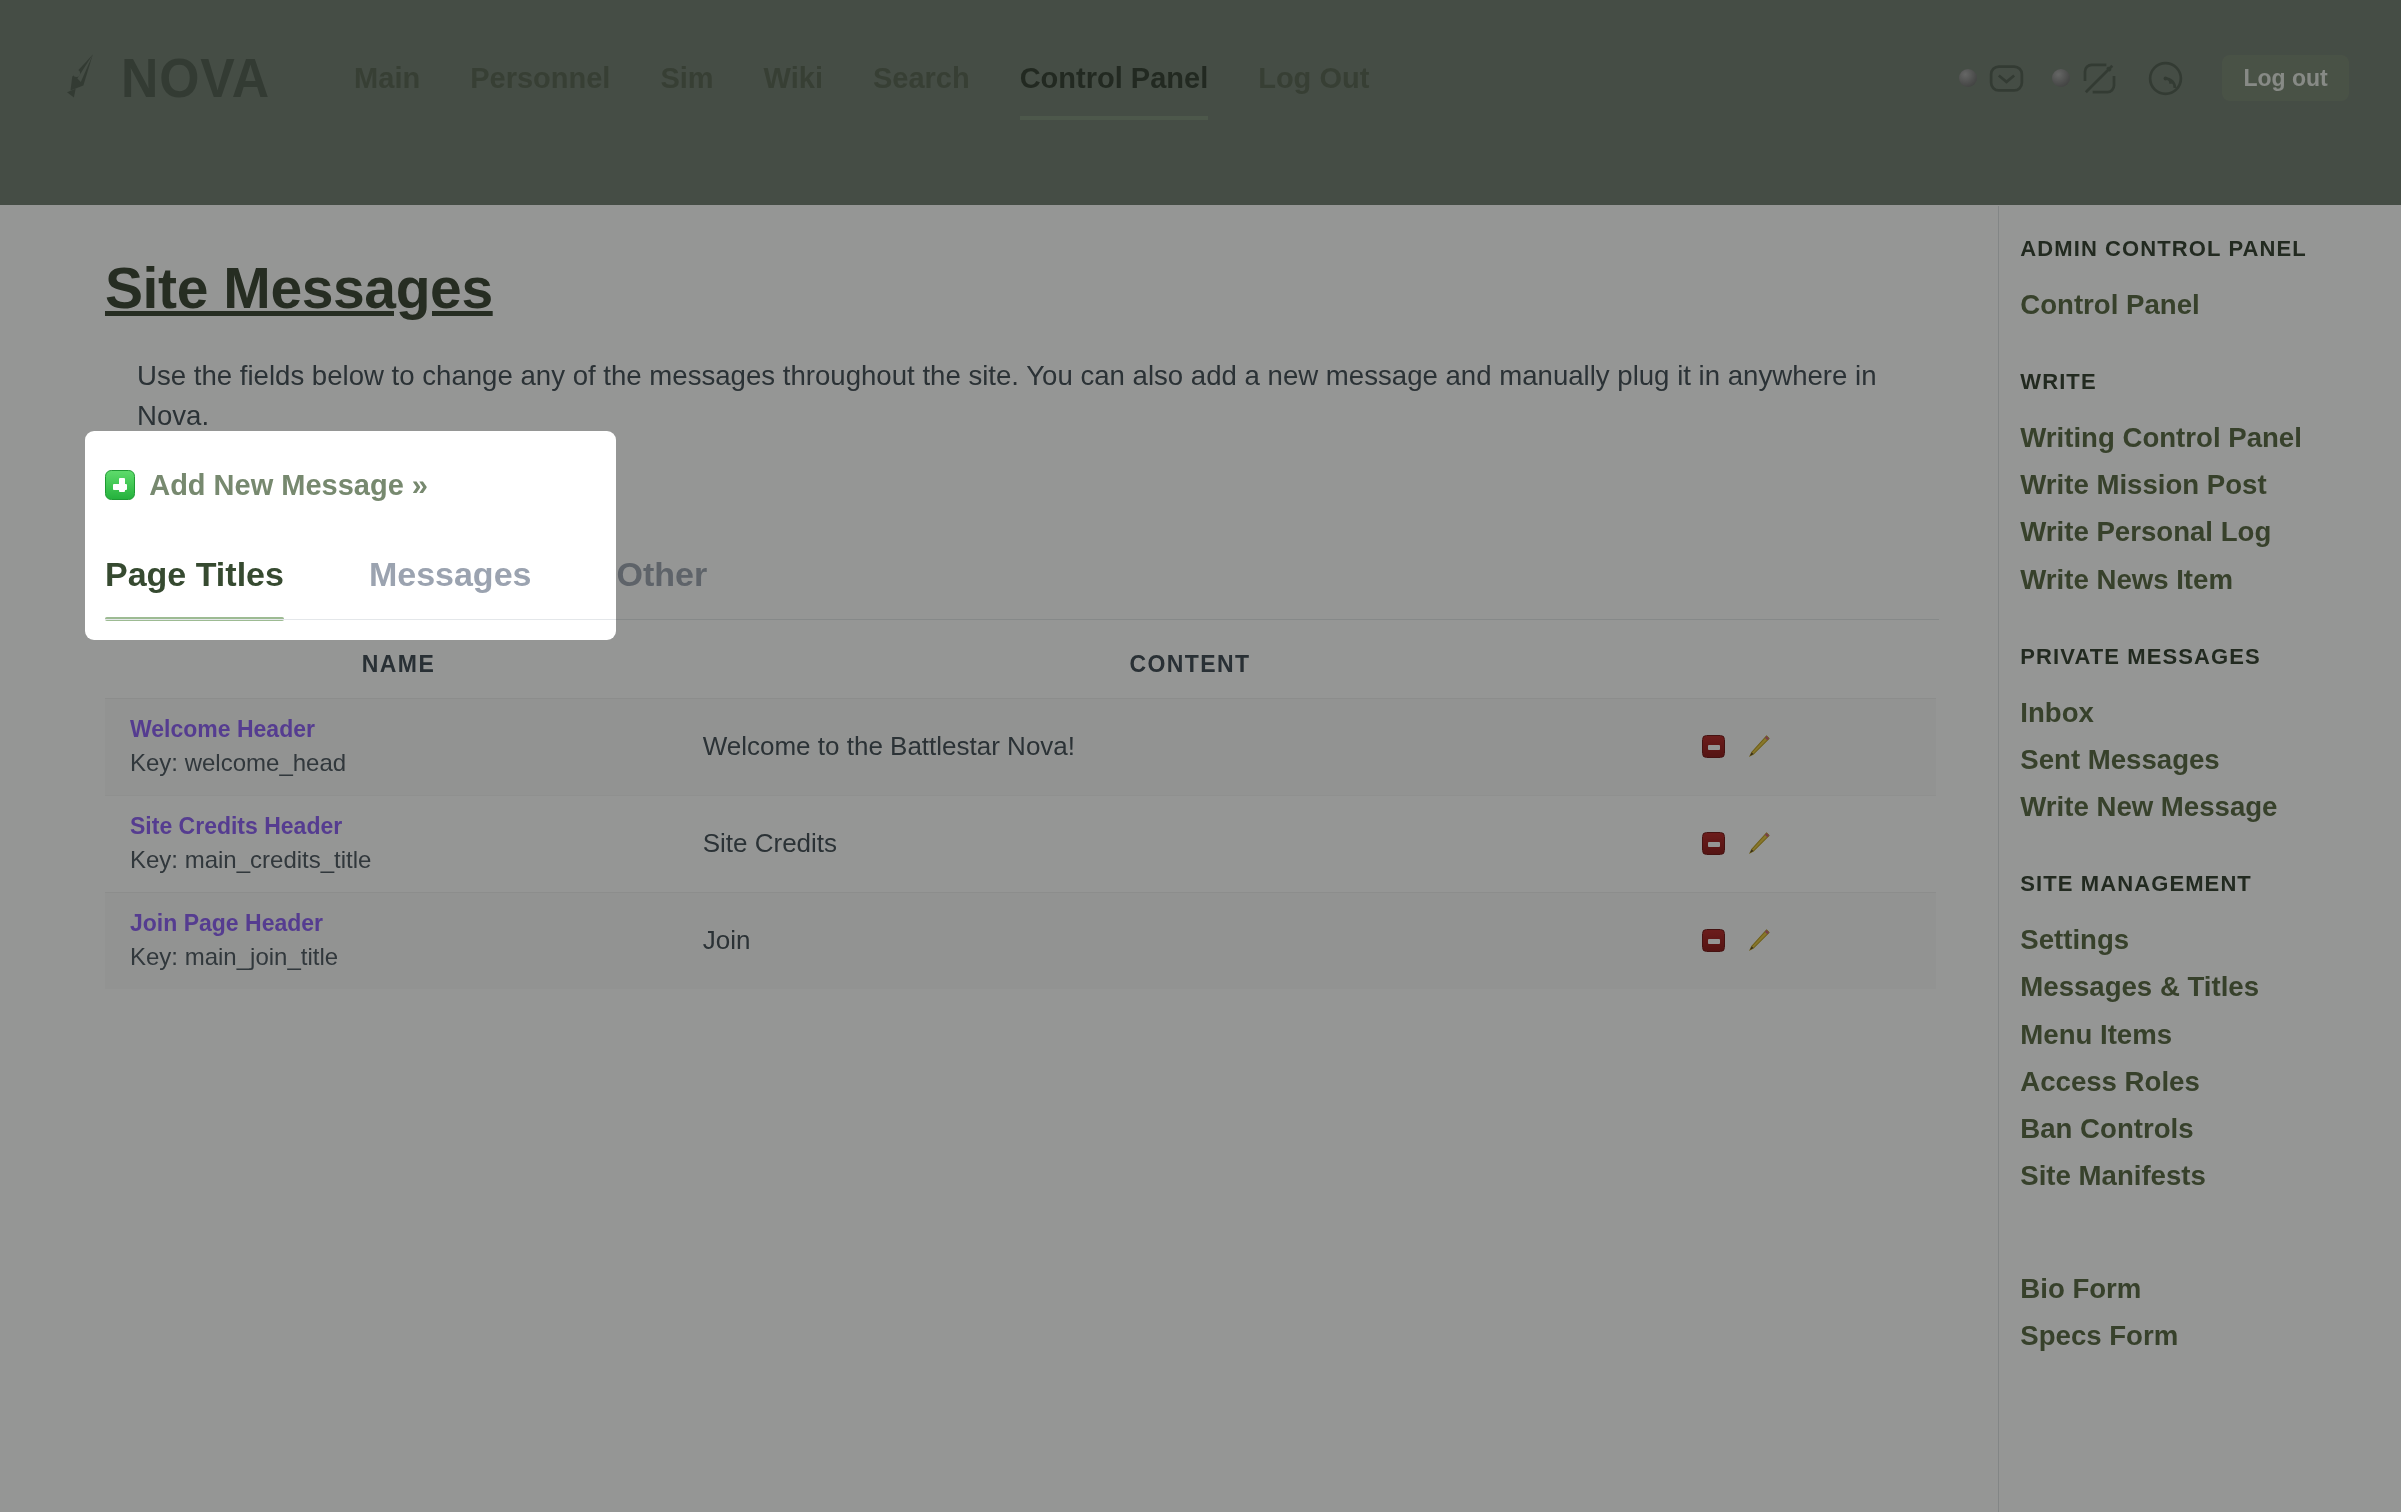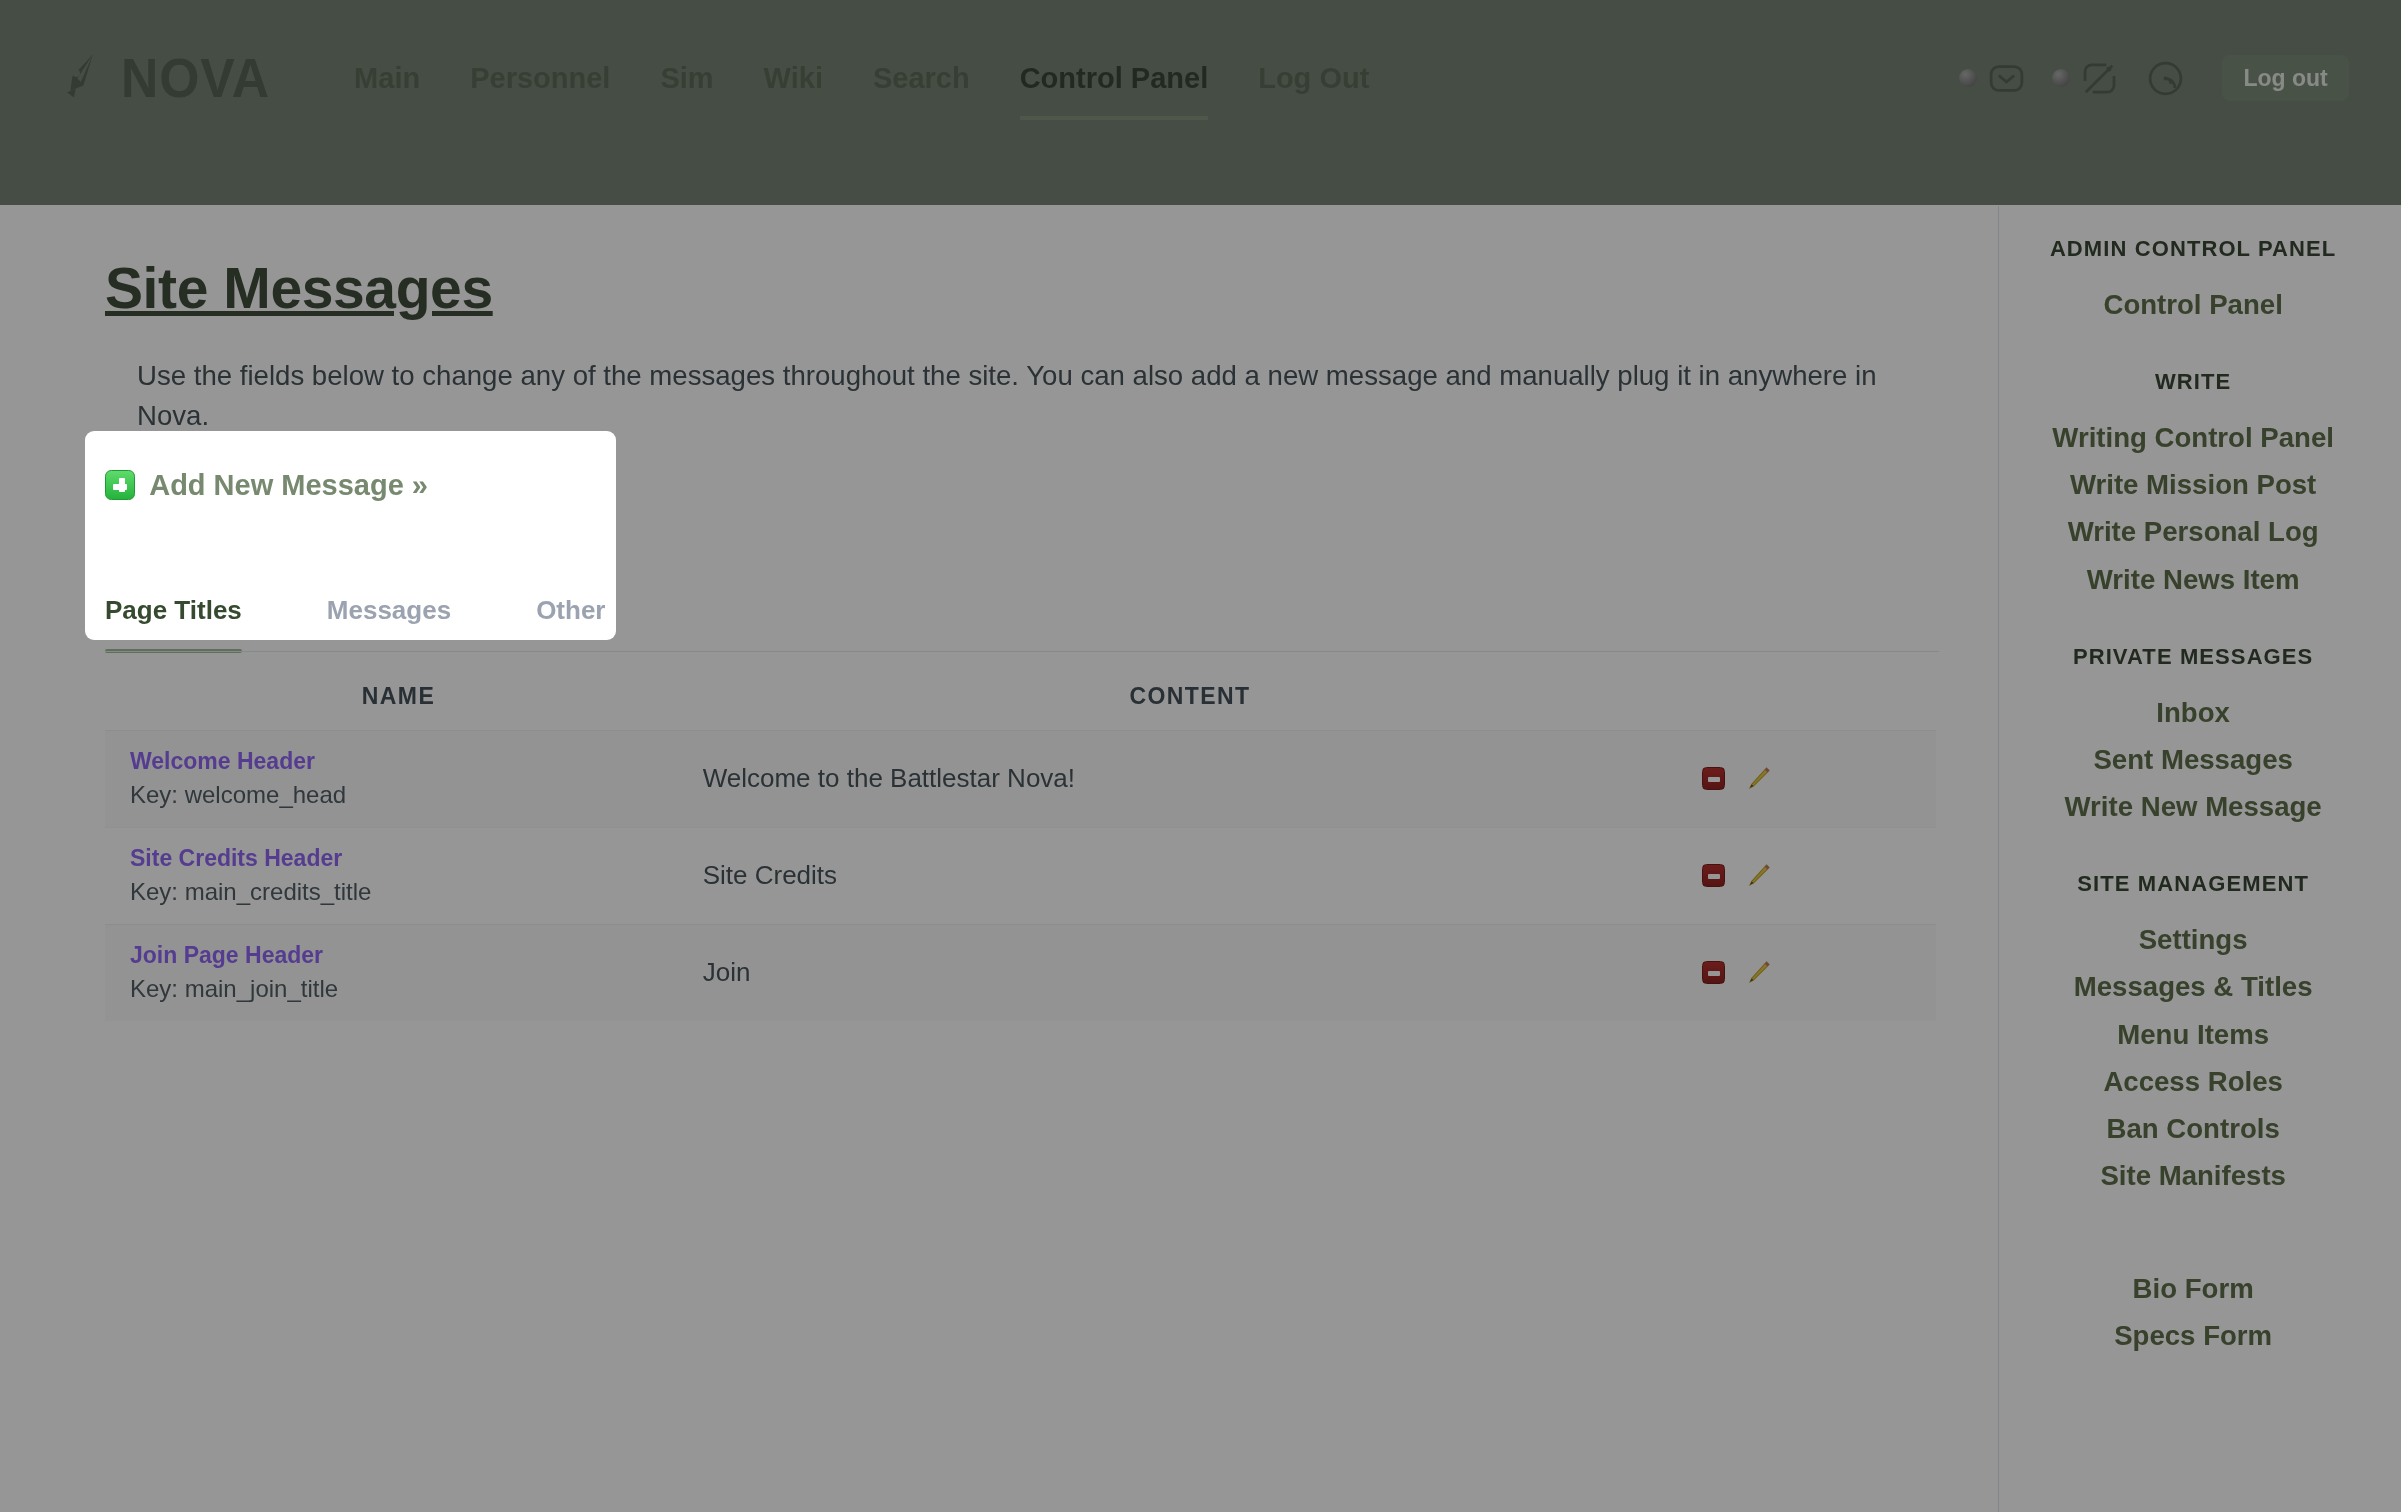--- a/index.html
+++ b/index.html
@@ -211,30 +211,29 @@
     line-height: 1;
   }
 
   #tab-strip {
     display: flex;
     align-items: flex-end;
     gap: 0;
     position: relative;
   }
   .tab {
-    font-size: 26px;
+    font-size: 34px;
     font-weight: 700;
     color: #9ba3b0;
     padding: 0 0 30px 0;
     margin-right: 85px;
     cursor: pointer;
     line-height: 1;
     position: relative;
     white-space: nowrap;
-    margin-top: 40px;
   }
   .tab.is-active { color: #364a30; }
   .tab.is-active::after {
     content: "";
     position: absolute;
     left: 0; right: 0; bottom: 0;
     height: 4.4px;
     background: #9dbb93;
     border-radius: 1.8px;
   }
@@ -332,21 +331,21 @@
 
   
   #sidebar {
     position: absolute;
     top: 0.9px; left: 1998px;
     width: 404px;
     height: 1306px;
     background: #ffffff;
     border-left: 0.9px solid #dfe2e4;
     padding: 32px 36px 0 21.3px;
-    text-align: center;
+    text-align: left;
     overflow: hidden;
   }
   .sb-group { margin-bottom: 19.6px; }
   .sb-title {
     font-size: 22px;
     font-weight: 700;
     letter-spacing: 1.1px;
     color: #2f3b2b;
     margin-bottom: 21.3px;
     line-height: 1;

